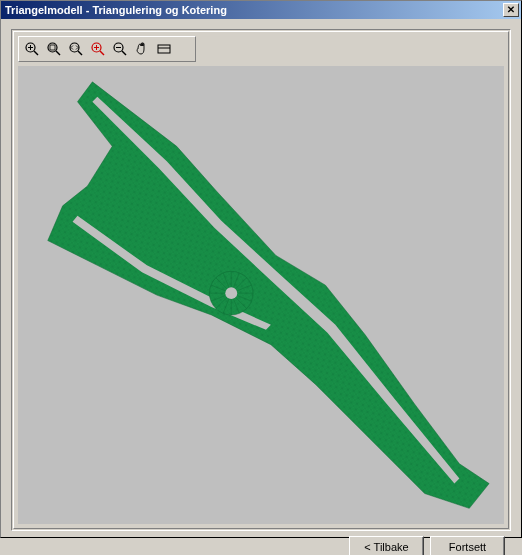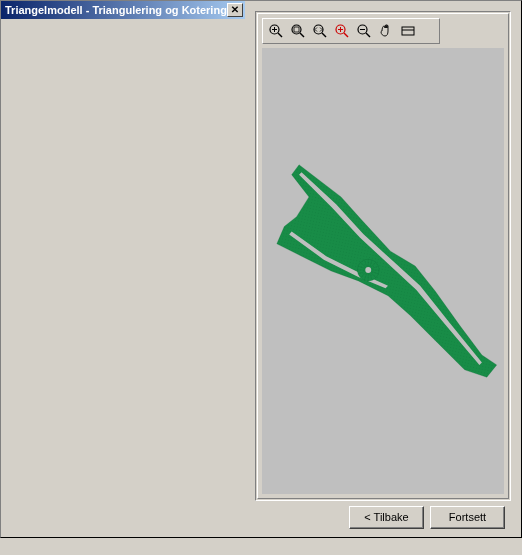--- a/index.html
+++ b/index.html
@@ -13,21 +13,21 @@
     overflow: hidden;
   }
   .window {
     width: 522px;
     height: 538px;
     border: 1px solid #808080;
     border-right-color: #000;
     border-bottom-color: #000;
     background: #d4d0c8;
     display: flex;
-    flex-direction: row;
+    flex-direction: column;
   }
   .titlebar {
     height: 18px;
     background: linear-gradient(to right, #0a246a, #a6caf0);
     display: flex;
     align-items: center;
     padding: 0 2px 0 4px;
     flex-shrink: 0;
   }
   .titlebar .title {

